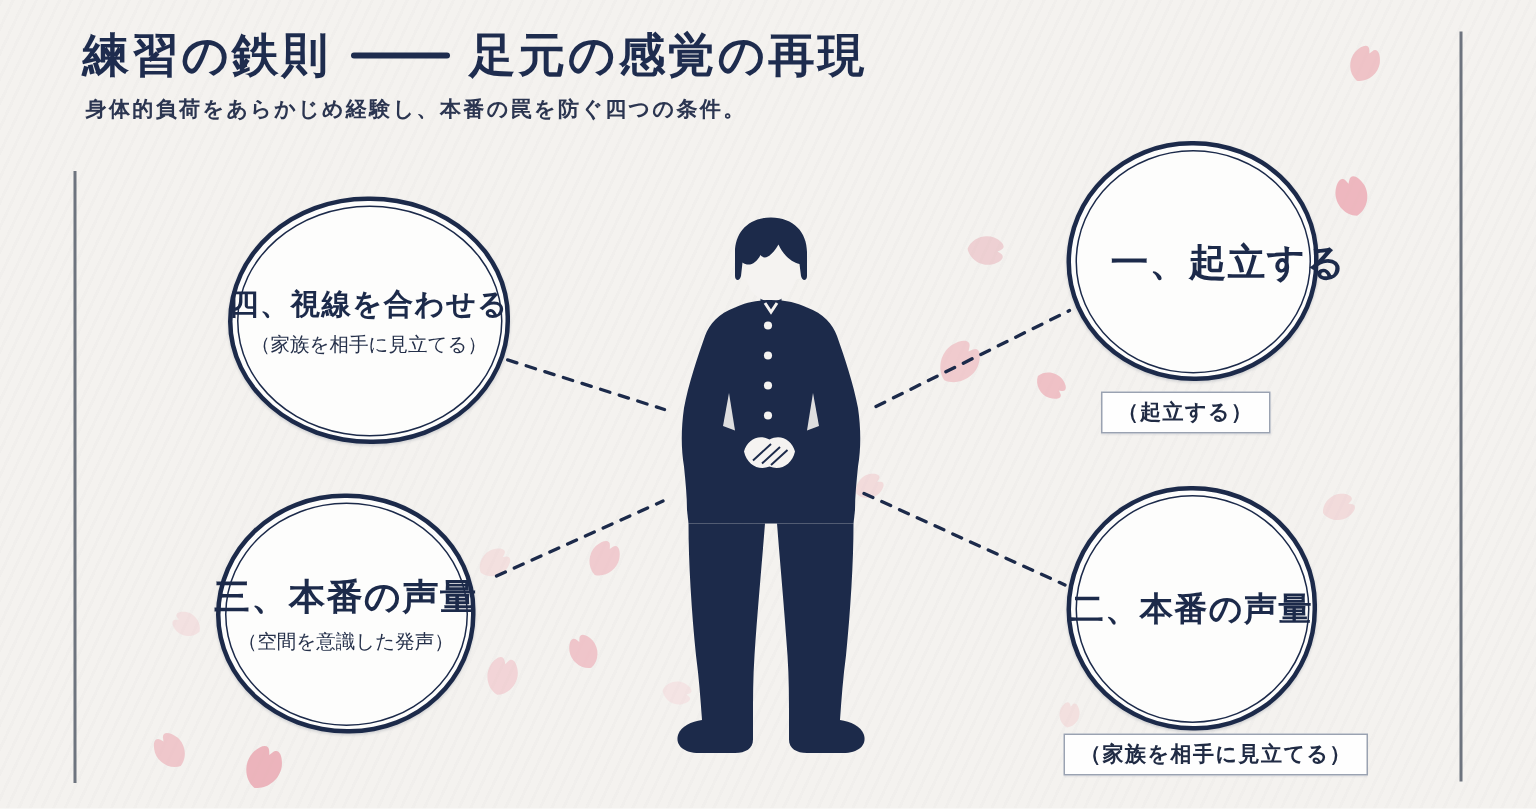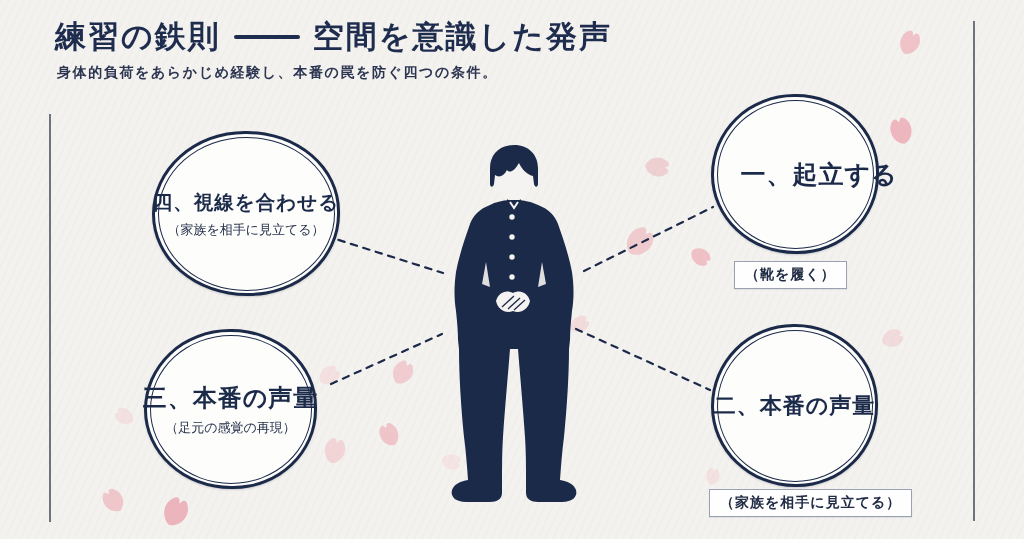--- a/index.html
+++ b/index.html
@@ -84,21 +84,21 @@
       <path d="M0,13 C-7,11 -11,3 -9,-4 C-7,-10 -3,-13 -1,-9 L0,-7 L1,-9 C3,-13 7,-10 9,-4 C11,3 7,11 0,13 Z" transform="translate(452,462) rotate(100) scale(0.8)" fill="#f4d0d4" opacity="0.4"></path>
       <path d="M0,13 C-7,11 -11,3 -9,-4 C-7,-10 -3,-13 -1,-9 L0,-7 L1,-9 C3,-13 7,-10 9,-4 C11,3 7,11 0,13 Z" transform="translate(893,338) rotate(70) scale(0.9)" fill="#f0c3c8" opacity="0.5"></path>
     </svg>
 
   <div class="vrule vrule-left"></div>
   <div class="vrule vrule-right"></div>
 
   <div class="title-row">
     <span>練習の鉄則</span>
     <span class="title-dash"></span>
-    <span>空間を意識した発声</span>
+    <span>足元の感覚の再現</span>
   </div>
   <div class="subtitle">身体的負荷をあらかじめ経験し、本番の罠を防ぐ四つの条件。</div>
 
   <svg class="connector-layer" width="1024" height="539" viewBox="0 0 1024 539">
     <g stroke="#1c2a4a" stroke-width="2.2" stroke-dasharray="6.5 6.5" stroke-linecap="round">
       <line x1="326" y1="236" x2="443" y2="273"></line>
       <line x1="584" y1="271" x2="713" y2="207"></line>
       <line x1="331" y1="384" x2="442" y2="334"></line>
       <line x1="576" y1="329" x2="710" y2="390"></line>
     </g>
@@ -146,30 +146,30 @@
       <path fill="#1c2a4a" d="M22,337 L56,337 L56,350 C56,356 51,359 44,359 L20,359
         C10,359 4,354 6,347 C8,341 15,338 22,337 Z"></path>
       <path fill="#1c2a4a" d="M114,337 L80,337 L80,350 C80,356 85,359 92,359 L116,359
         C126,359 132,354 130,347 C128,341 121,338 114,337 Z"></path>
     </g>
   </svg>
 
   <div class="circle c-stand">
     <div class="label">一、起立する</div>
   </div>
-  <div class="note-box nb-stand">（靴を履く）</div>
+  <div class="note-box nb-stand">（起立する）</div>
 
   <div class="circle c-voice">
     <div class="label">二、本番の声量</div>
   </div>
   <div class="note-box nb-voice">（家族を相手に見立てる）</div>
 
   <div class="circle c-shoes">
     <div class="label">三、本番の声量</div>
-    <div class="note">（足元の感覚の再現）</div>
+    <div class="note">（空間を意識した発声）</div>
   </div>
 
   <div class="circle c-gaze">
     <div class="label">四、視線を合わせる</div>
     <div class="note">（家族を相手に見立てる）</div>
   </div>
 
 </div>
 
 </body></html>

